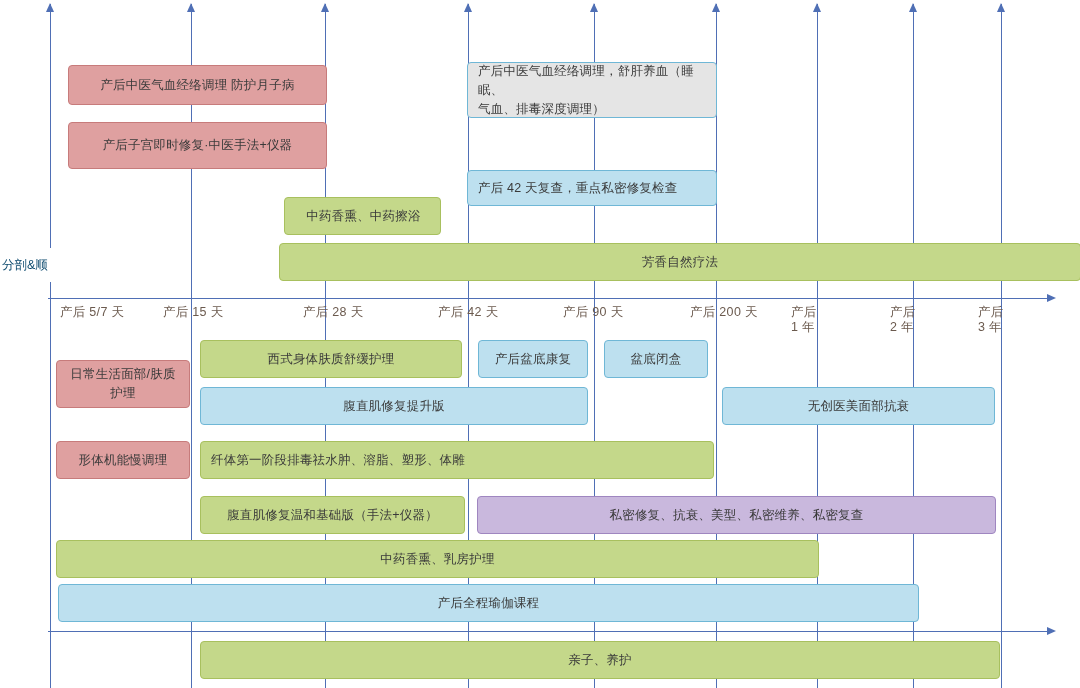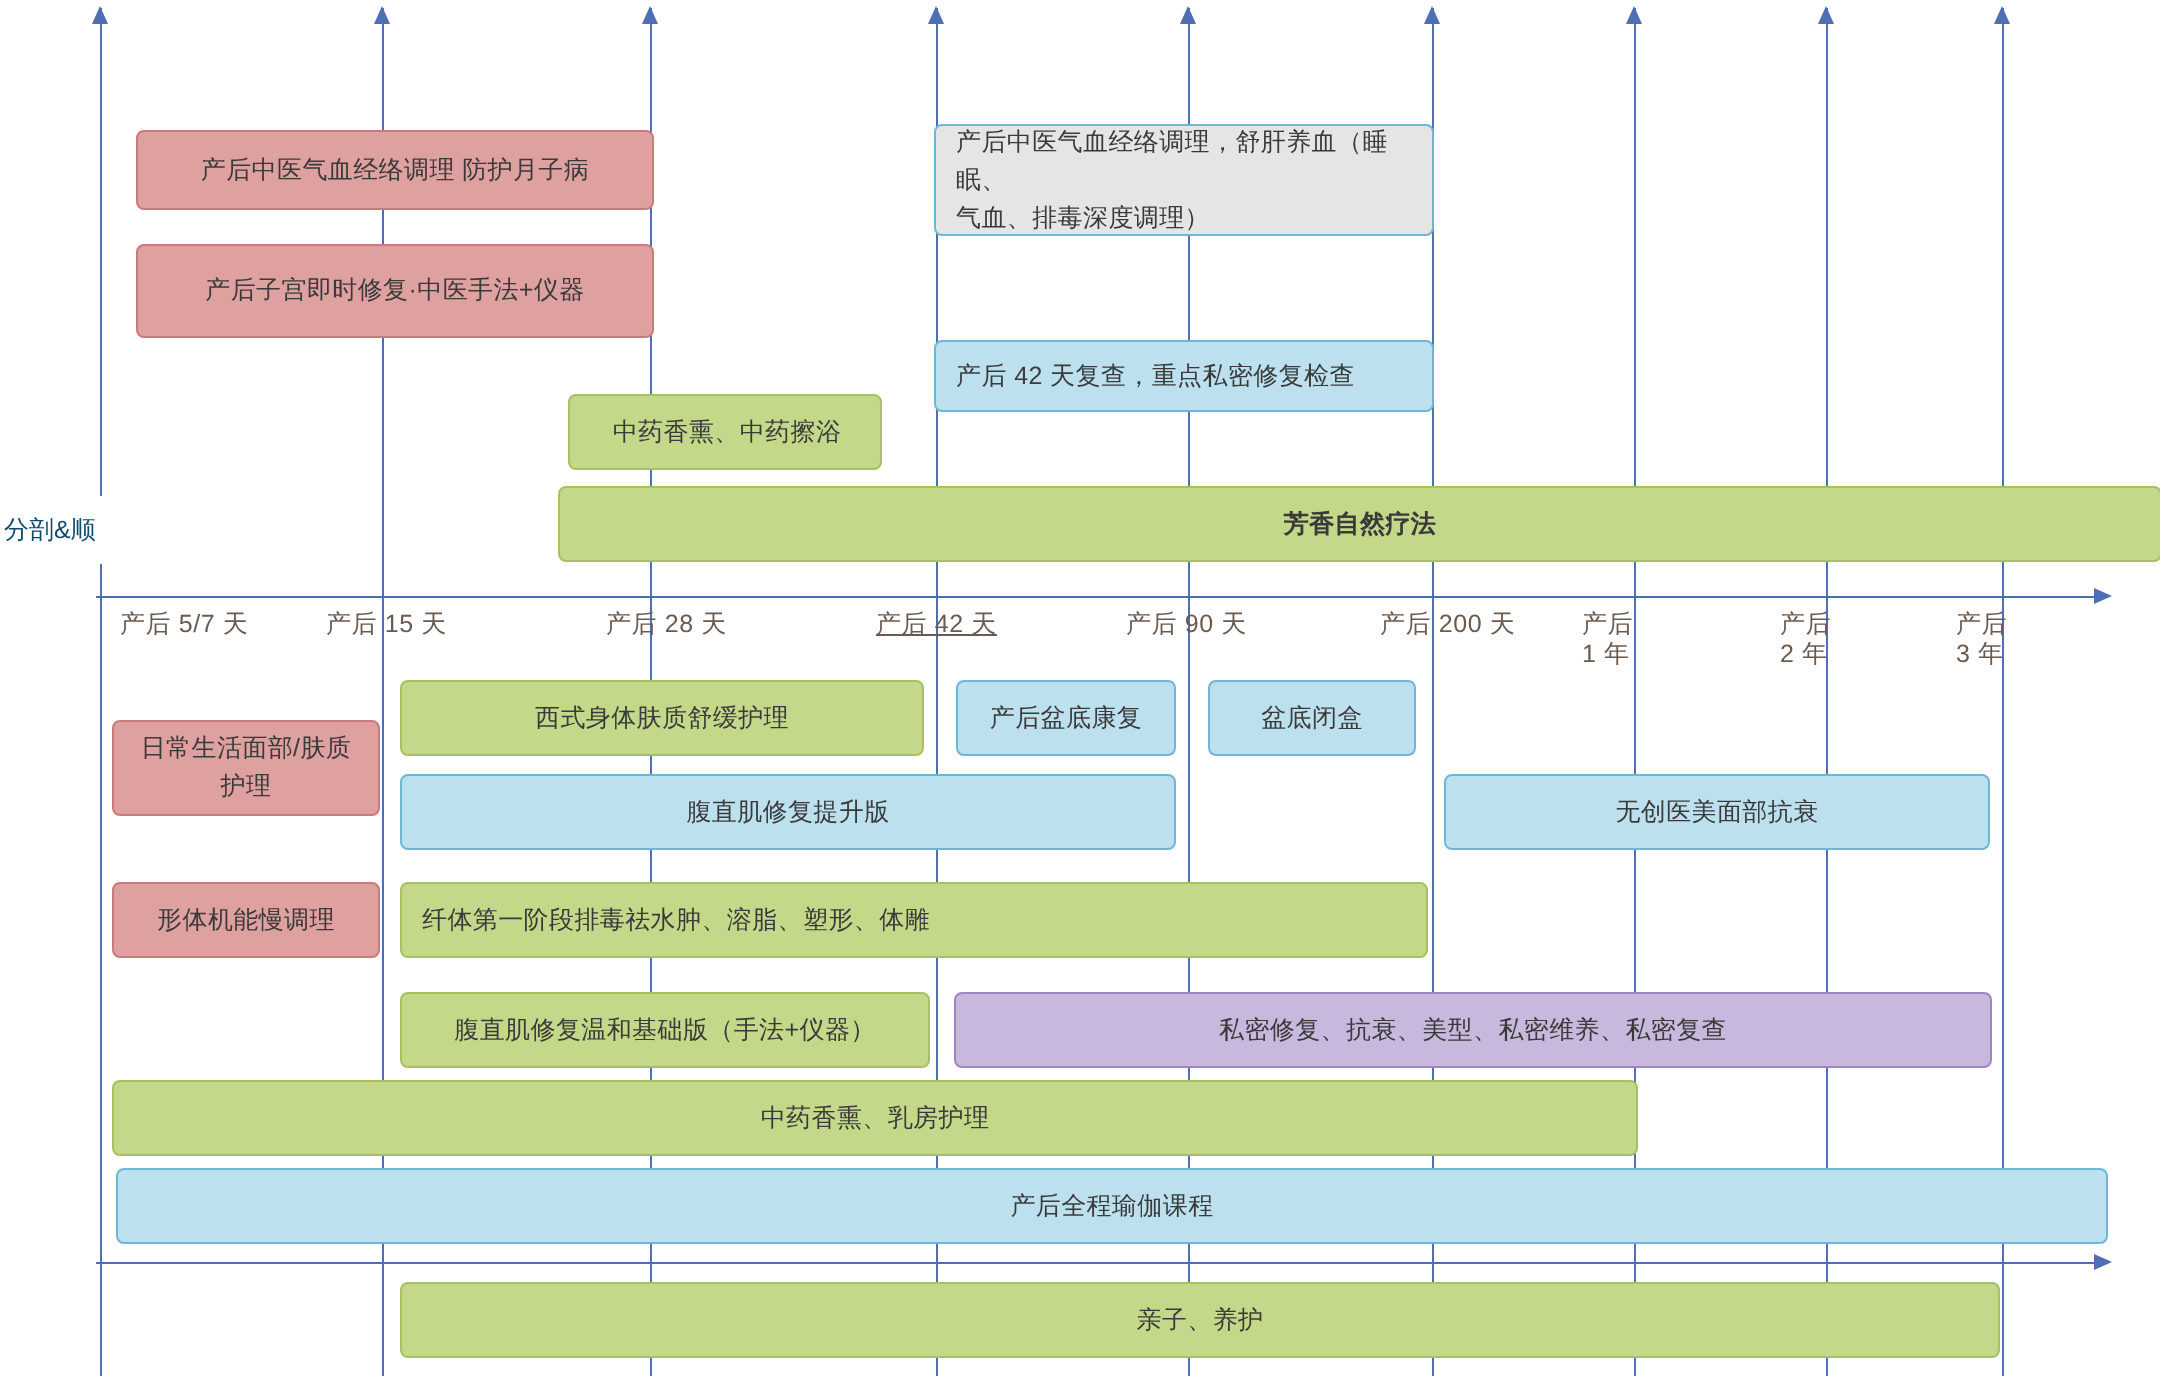--- a/index.html
+++ b/index.html
@@ -128,49 +128,49 @@
   <div class="axis" style="left:48px; top:631px; width:1000px;">
     <span class="arrowhead"></span>
   </div>
 
   <div class="label-chip" style="left:0px; top:248px; width:82px; height:34px;">分剖&amp;顺</div>
 
   <div id="ticks">
       <div class="tick-label" style="left: 60px; top: 305px;">产后 5/7 天</div>
       <div class="tick-label" style="left: 163px; top: 305px;">产后 15 天</div>
       <div class="tick-label" style="left: 303px; top: 305px;">产后 28 天</div>
-      <div class="tick-label" style="left: 438px; top: 305px; text-decoration: underline;">产后 42 天</div>
+      <div class="tick-label" style="left: 438px; top: 305px;">产后 42 天</div>
       <div class="tick-label" style="left: 563px; top: 305px;">产后 90 天</div>
       <div class="tick-label" style="left: 690px; top: 305px;">产后 200 天</div>
       <div class="tick-label" style="left: 791px; top: 305px;">产后
 1 年</div>
       <div class="tick-label" style="left: 890px; top: 305px;">产后
 2 年</div>
       <div class="tick-label" style="left: 978px; top: 305px;">产后
 3 年</div>
     </div>
   <div id="boxes-above">
       <div class="box" style="left: 68px; top: 65px; width: 259px; height: 40px; background: rgb(223, 160, 160); border: 1px solid rgb(199, 123, 123);">产后中医气血经络调理 防护月子病</div>
       <div class="box" style="left: 68px; top: 122px; width: 259px; height: 47px; background: rgb(223, 160, 160); border: 1px solid rgb(199, 123, 123);">产后子宫即时修复·中医手法+仪器</div>
       <div class="box left" style="left: 467px; top: 62px; width: 250px; height: 56px; background: #e5e5e5; border: 1px solid rgb(111, 183, 214);">产后中医气血经络调理，舒肝养血（睡眠、
 气血、排毒深度调理）</div>
       <div class="box left" style="left: 467px; top: 146px; width: 250px; height: 36px; background: rgb(189, 224, 239); border: 1px solid rgb(111, 183, 214); margin-top: 24px;">产后 42 天复查，重点私密修复检查</div>
       <div class="box" style="left: 284px; top: 197px; width: 157px; height: 38px; background: rgb(196, 216, 138); border: 1px solid rgb(168, 192, 94); padding-left: 12px;">中药香熏、中药擦浴</div>
-      <div class="box" style="left: 279px; top: 243px; width: 802px; height: 38px; background: rgb(196, 216, 138); border: 1px solid rgb(168, 192, 94); font-weight: bold;">芳香自然疗法</div>
+      <div class="box" style="left: 279px; top: 243px; width: 802px; height: 38px; background: rgb(196, 216, 138); border: 1px solid rgb(168, 192, 94);">芳香自然疗法</div>
     </div>
   <div id="boxes-below">
       <div class="box" style="left: 56px; top: 360px; width: 134px; height: 48px; background: rgb(223, 160, 160); border: 1px solid rgb(199, 123, 123);">日常生活面部/肤质
 护理</div>
       <div class="box" style="left: 200px; top: 340px; width: 262px; height: 38px; background: rgb(196, 216, 138); border: 1px solid rgb(168, 192, 94);">西式身体肤质舒缓护理</div>
       <div class="box" style="left: 478px; top: 340px; width: 110px; height: 38px; background: rgb(189, 224, 239); border: 1px solid rgb(111, 183, 214);">产后盆底康复</div>
       <div class="box" style="left: 604px; top: 340px; width: 104px; height: 38px; background: rgb(189, 224, 239); border: 1px solid rgb(111, 183, 214);">盆底闭盒</div>
       <div class="box" style="left: 200px; top: 387px; width: 388px; height: 38px; background: rgb(189, 224, 239); border: 1px solid rgb(111, 183, 214);">腹直肌修复提升版</div>
       <div class="box" style="left: 722px; top: 387px; width: 273px; height: 38px; background: rgb(189, 224, 239); border: 1px solid rgb(111, 183, 214);">无创医美面部抗衰</div>
       <div class="box" style="left: 56px; top: 441px; width: 134px; height: 38px; background: rgb(223, 160, 160); border: 1px solid rgb(199, 123, 123);">形体机能慢调理</div>
       <div class="box left" style="left: 200px; top: 441px; width: 514px; height: 38px; background: rgb(196, 216, 138); border: 1px solid rgb(168, 192, 94);">纤体第一阶段排毒祛水肿、溶脂、塑形、体雕</div>
       <div class="box" style="left: 200px; top: 496px; width: 265px; height: 38px; background: rgb(196, 216, 138); border: 1px solid rgb(168, 192, 94);">腹直肌修复温和基础版（手法+仪器）</div>
       <div class="box" style="left: 477px; top: 496px; width: 519px; height: 38px; background: rgb(201, 184, 221); border: 1px solid rgb(159, 134, 192);">私密修复、抗衰、美型、私密维养、私密复查</div>
       <div class="box" style="left: 56px; top: 540px; width: 763px; height: 38px; background: rgb(196, 216, 138); border: 1px solid rgb(168, 192, 94);">中药香熏、乳房护理</div>
-      <div class="box" style="left: 58px; top: 584px; width: 996px; height: 38px; background: rgb(189, 224, 239); border: 1px solid rgb(111, 183, 214);">产后全程瑜伽课程</div>
+      <div class="box" style="left: 58px; top: 584px; width: 861px; height: 38px; background: rgb(189, 224, 239); border: 1px solid rgb(111, 183, 214);">产后全程瑜伽课程</div>
       <div class="box" style="left: 200px; top: 641px; width: 800px; height: 38px; background: rgb(196, 216, 138); border: 1px solid rgb(168, 192, 94);">亲子、养护</div>
     </div>
 
 </div>
 
 </body></html>

